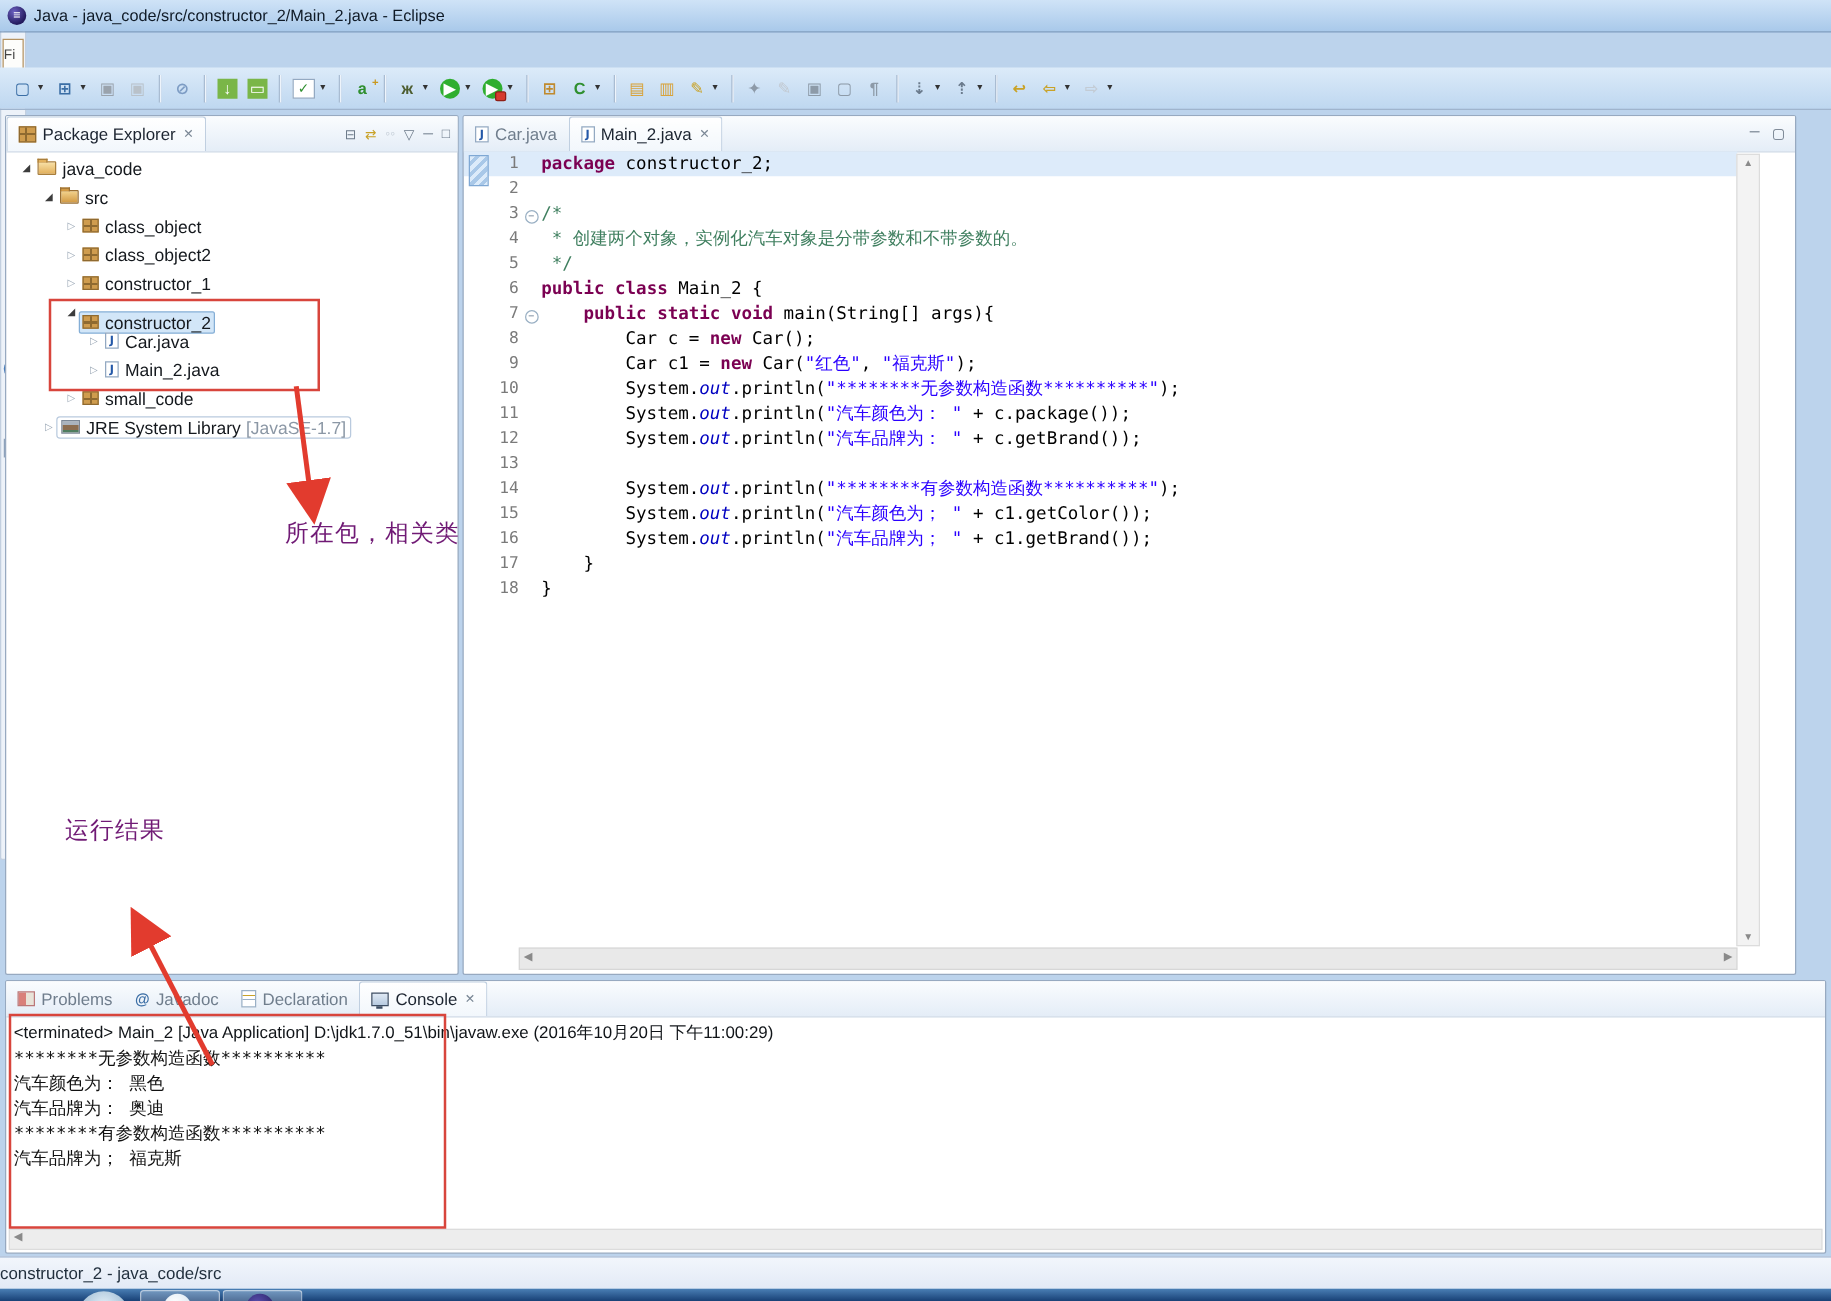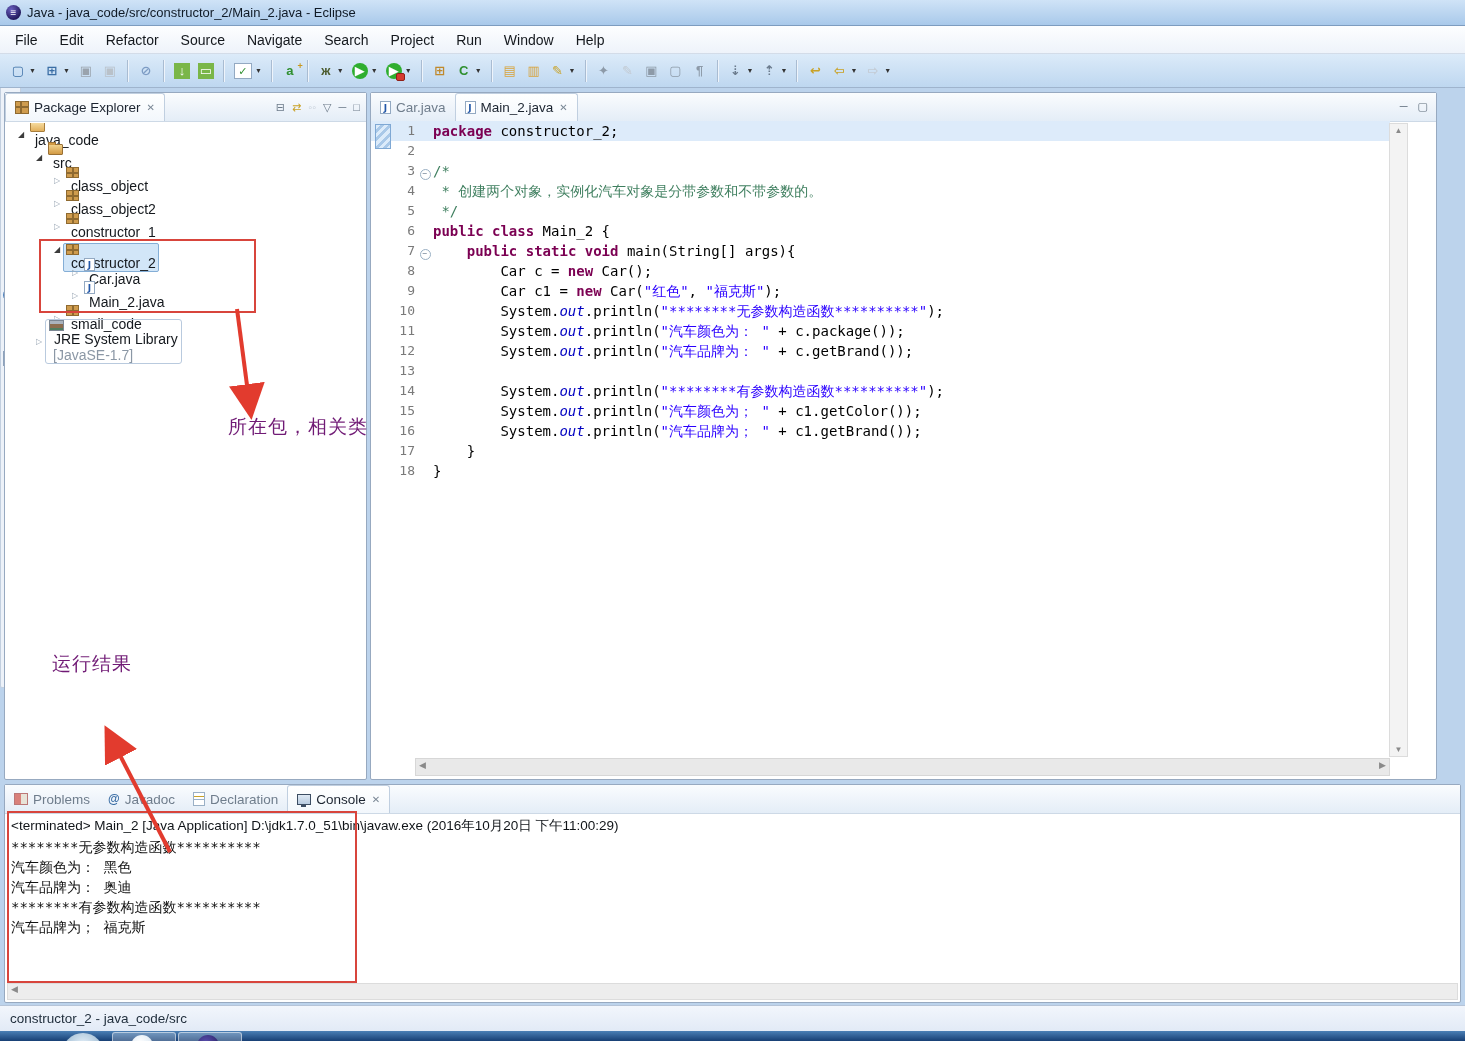--- a/index.html
+++ b/index.html
@@ -53,21 +53,21 @@
   .view-tools{position:absolute;right:6px;top:0;height:28px;display:flex;align-items:center;gap:7px;}
   .vt{font-size:11px;color:#6d7b8a;}
   .vt.gold{color:#c9a227;}
 
   
   .tree{position:absolute;top:30px;left:0;right:0;bottom:0;overflow:hidden;font-size:14px;}
   .trow{height:23px;display:flex;align-items:center;white-space:nowrap;}
   .twist{width:12px;text-align:center;font-size:8px;flex:none;}
   .twist.open{color:#3c3c3c;}
   .twist.closed{color:#9aa7b5;}
-  .selwrap{display:flex;padding:1px 3px;border-radius:2px;flex-direction:column;}
+  .selwrap{display:flex;align-items:center;padding:1px 3px;border-radius:2px;}
   .selwrap.selected{background:#d2e6f8;border:1px solid #84aed6;padding:0 2px;margin-top:16px;}
   .selwrap.boxed{border:1px solid #b9cade;border-radius:3px;padding:0 3px;}
   .tlabel{margin-left:5px;color:#14181d;}
   .textra{margin-left:4px;color:#8b97a5;}
 
   
   .ic{display:inline-block;vertical-align:middle;flex:none;box-sizing:border-box;}
   .ic-project{width:15px;height:11px;background:linear-gradient(#f8e0a6,#e2b05c);border:1px solid #a87e3c;border-radius:1px;position:relative;}
   .ic-project::before{content:"";position:absolute;top:-3px;left:-1px;width:6px;height:2px;background:#e2b05c;border:1px solid #a87e3c;border-bottom:none;}
   .ic-src{width:15px;height:11px;background:linear-gradient(#f2d28c,#d29a44);border:1px solid #9a7034;border-radius:1px;position:relative;}
@@ -130,21 +130,21 @@
   .ci-declaration{width:10px;height:12px;background:#fff;border:1px solid #9ab0c6;
     background-image:linear-gradient(to bottom,transparent 3px,#c9a227 3px,#c9a227 4px,transparent 4px,transparent 6px,#9ab0c6 6px,#9ab0c6 7px,transparent 7px);}
   .ci-console{width:12px;height:9px;border:1px solid #3c4d63;background:linear-gradient(#dfe9f4,#b8cbe0);position:relative;}
   .ci-console::after{content:"";position:absolute;left:3px;bottom:-3px;width:5px;height:2px;background:#3c4d63;}
   .ci-pkgexp{width:12px;height:11px;border:1px solid #8f6a30;background:#cf9c4e;
     background-image:linear-gradient(to right,transparent 4px,#8f6a30 4px,#8f6a30 6px,transparent 6px),
                      linear-gradient(to bottom,transparent 4px,#8f6a30 4px,#8f6a30 6px,transparent 6px);}
 
   
   .statusbar{position:absolute;left:0;top:1005px;width:100%;height:26px;background:linear-gradient(#f2f6fc,#e2eaf6);
-    border-top:1px solid #b6c4d8;display:flex;align-items:center;padding-left:10px;box-sizing:border-box;font-size:13.5px;color:#22303e;}
+    border-top:1px solid #b6c4d8;display:flex;align-items:center;padding-left:0;box-sizing:border-box;font-size:13.5px;color:#22303e;}
   .taskbar{position:absolute;left:0;top:1031px;width:100%;height:10px;
     background:linear-gradient(#4a7fb5,#173f74);}
   .tb-orb{position:absolute;left:62px;top:2px;width:42px;height:42px;border-radius:50%;
     background:radial-gradient(circle at 50% 30%,#e8f2fa,#9ab8d0 60%,#51749a);}
   .tb-app{position:absolute;top:1px;width:62px;height:9px;background:rgba(255,255,255,.25);
     border:1px solid rgba(255,255,255,.5);border-bottom:none;border-radius:3px 3px 0 0;overflow:hidden;}
   .tb-app .circ{position:absolute;left:18px;top:2px;width:22px;height:22px;border-radius:50%;}
 
   
   #anno-svg{position:absolute;left:0;top:0;pointer-events:none;z-index:60;}
@@ -153,32 +153,20 @@
 </head>
 <body>
 
 <div id="app">
 
   <div class="titlebar">
     <span class="eclipse-icon">≡</span>
     <span class="title-text">Java - java_code/src/constructor_2/Main_2.java - Eclipse</span>
   </div>
 
-  <div class="menubar" id="menubar">
-      <span class="menu-item">File</span>
-      <span class="menu-item">Edit</span>
-      <span class="menu-item">Refactor</span>
-      <span class="menu-item">Source</span>
-      <span class="menu-item">Navigate</span>
-      <span class="menu-item">Search</span>
-      <span class="menu-item">Project</span>
-      <span class="menu-item">Run</span>
-      <span class="menu-item">Window</span>
-      <span class="menu-item">Help</span>
-    </div>
 
   <div class="toolbar" id="toolbar">
       <div class="tbtn">
         <span class="tico" style="color: rgb(59, 110, 165);">▢</span>
         <span class="dd">▼</span>
       </div>
       <div class="tbtn">
         <span class="tico" style="color: rgb(59, 110, 165);">⊞</span>
         <span class="dd">▼</span>
       </div>

